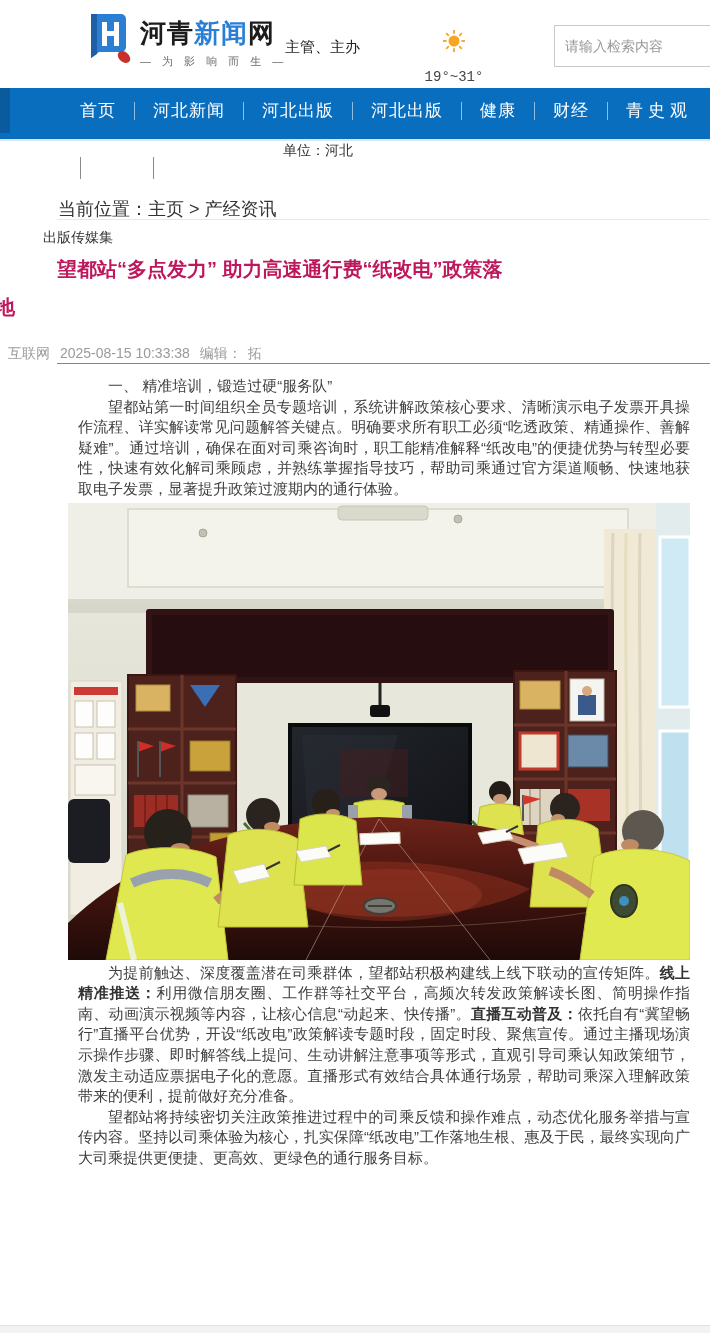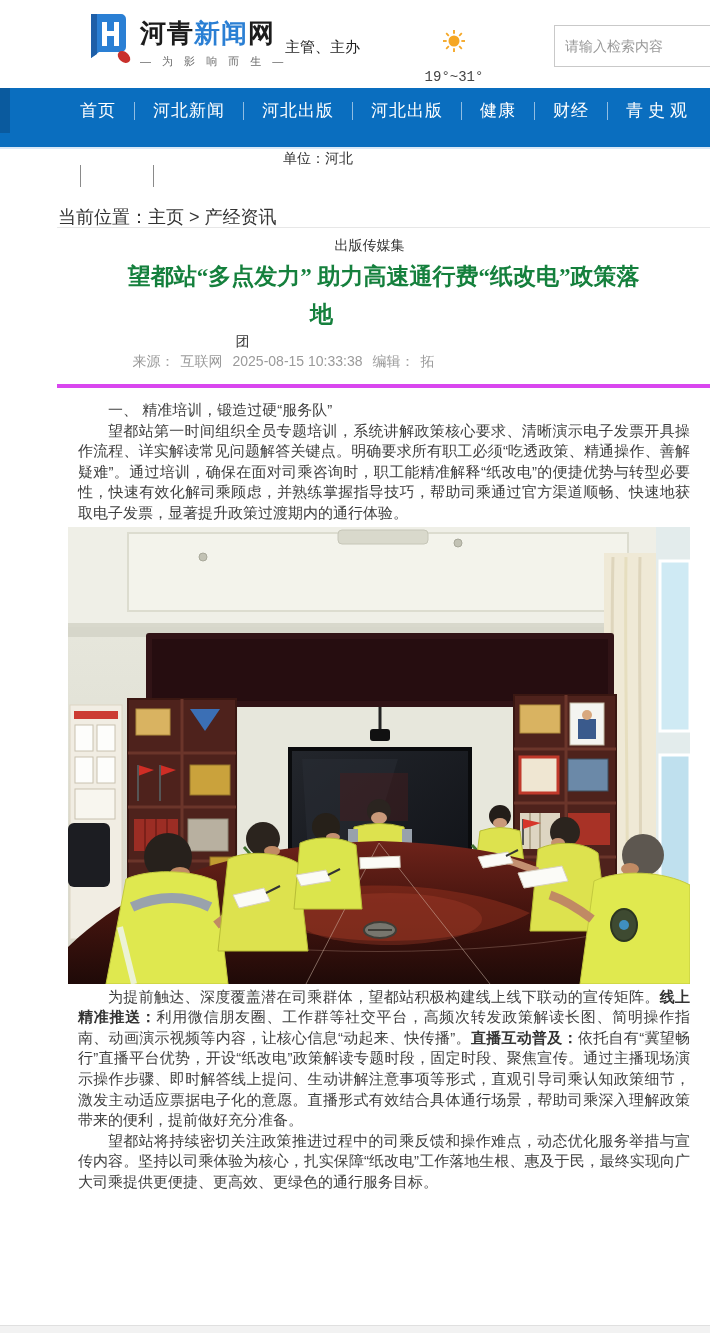--- a/index.html
+++ b/index.html
@@ -18,40 +18,40 @@
   .logo-tagline { margin-top:3px; font-size:11px; color:#6b6b6b; letter-spacing:4px; }
   .supervisor { position:absolute; left:285px; top:38px; font-size:15px; color:#222; }
   .weather { position:absolute; left:414px; top:30px; width:80px; text-align:center;font-family:Liberation Mono, monospace; }
   .sun { display:inline-block; width:22px; height:22px; }
   .weather-temp { margin-top:12px; font-size:14px; color:#444; }
   .search { position:absolute; right:-14px; top:25px; width:170px; height:42px;
     border:1px solid #c9c9c9; background:#fff; font-size:14px; color:#333;
     padding:0 10px; outline:none; font-family:"Liberation Sans",sans-serif; }
   .search::placeholder { color:#999; }
   
-  .main-nav { position:relative; height:59px; background:#0a6ebf; }
+  .main-nav { position:relative; height:51px; background:#0a6ebf; }
   .main-nav .edge { position:absolute; left:0; top:0; width:10px; height:45px; background:#0a5a9e; }
   .nav-items { position:absolute; left:80px; right:18px; top:0; height:45px;
     display:flex; align-items:center; justify-content:space-between; }
   .nav-item { color:#fff; font-size:17px; text-decoration:none; cursor:pointer; letter-spacing:1px; }
   .nav-item:last-child { letter-spacing:5px; }
   .nav-sep { width:1px; height:18px; background:rgba(255,255,255,.55); }
   .nav-hairline { height:2px; background:#d9e8f7; }
   
   .under-nav { position:relative; height:78px; }
   .unit-line { position:absolute; left:283px; top:1px; font-size:14px; color:#333; }
   .tick { position:absolute; top:16px; width:1px; height:22px; background:#8a8a8a; }
   .tick.t1 { left:80px; } .tick.t2 { left:153px; }
   .breadcrumb { position:absolute; left:58px; top:56px; font-size:18px; color:#333; }
   .breadcrumb a { color:#333; text-decoration:none; cursor:pointer; }
   
   .article { margin-left:57px; width:653px; border-top:1px solid #e7e7e7; }
-  .title-block { text-align:center; padding-top:9px; border-bottom:4px solid #d946ef; padding-bottom:13px; }
+  .title-block { padding-top:9px; border-bottom:1px solid #d946ef; }
   .kicker { font-size:14px; color:#333; transform:translateX(-14px); }
-  .title-l1, .title-l2 { font-size:23px; font-weight:bold; color:#15803d; line-height:38px;font-family:Liberation Serif, serif; }
+  .title-l1, .title-l2 { font-size:20px; font-weight:bold; color:#be185d; line-height:38px; }
   .title-l1 { margin-top:3px; }
   .title-l2 { transform:translateX(-62px); }
   .title-tail { font-size:14px; color:#333; line-height:15px; transform:translateX(-141px); }
   .meta { margin-top:4px; font-size:14px; color:#9a9a9a; transform:translateX(-100px); }
   .meta span { margin:0 3px; }
   
   .article-body { padding:12px 20px 0 21px; font-size:15px; line-height:20.6px;
     color:#404040; text-align:justify; }
   .article-body p { text-indent:2em; margin:0; }
   .article-body b { color:#333; }

